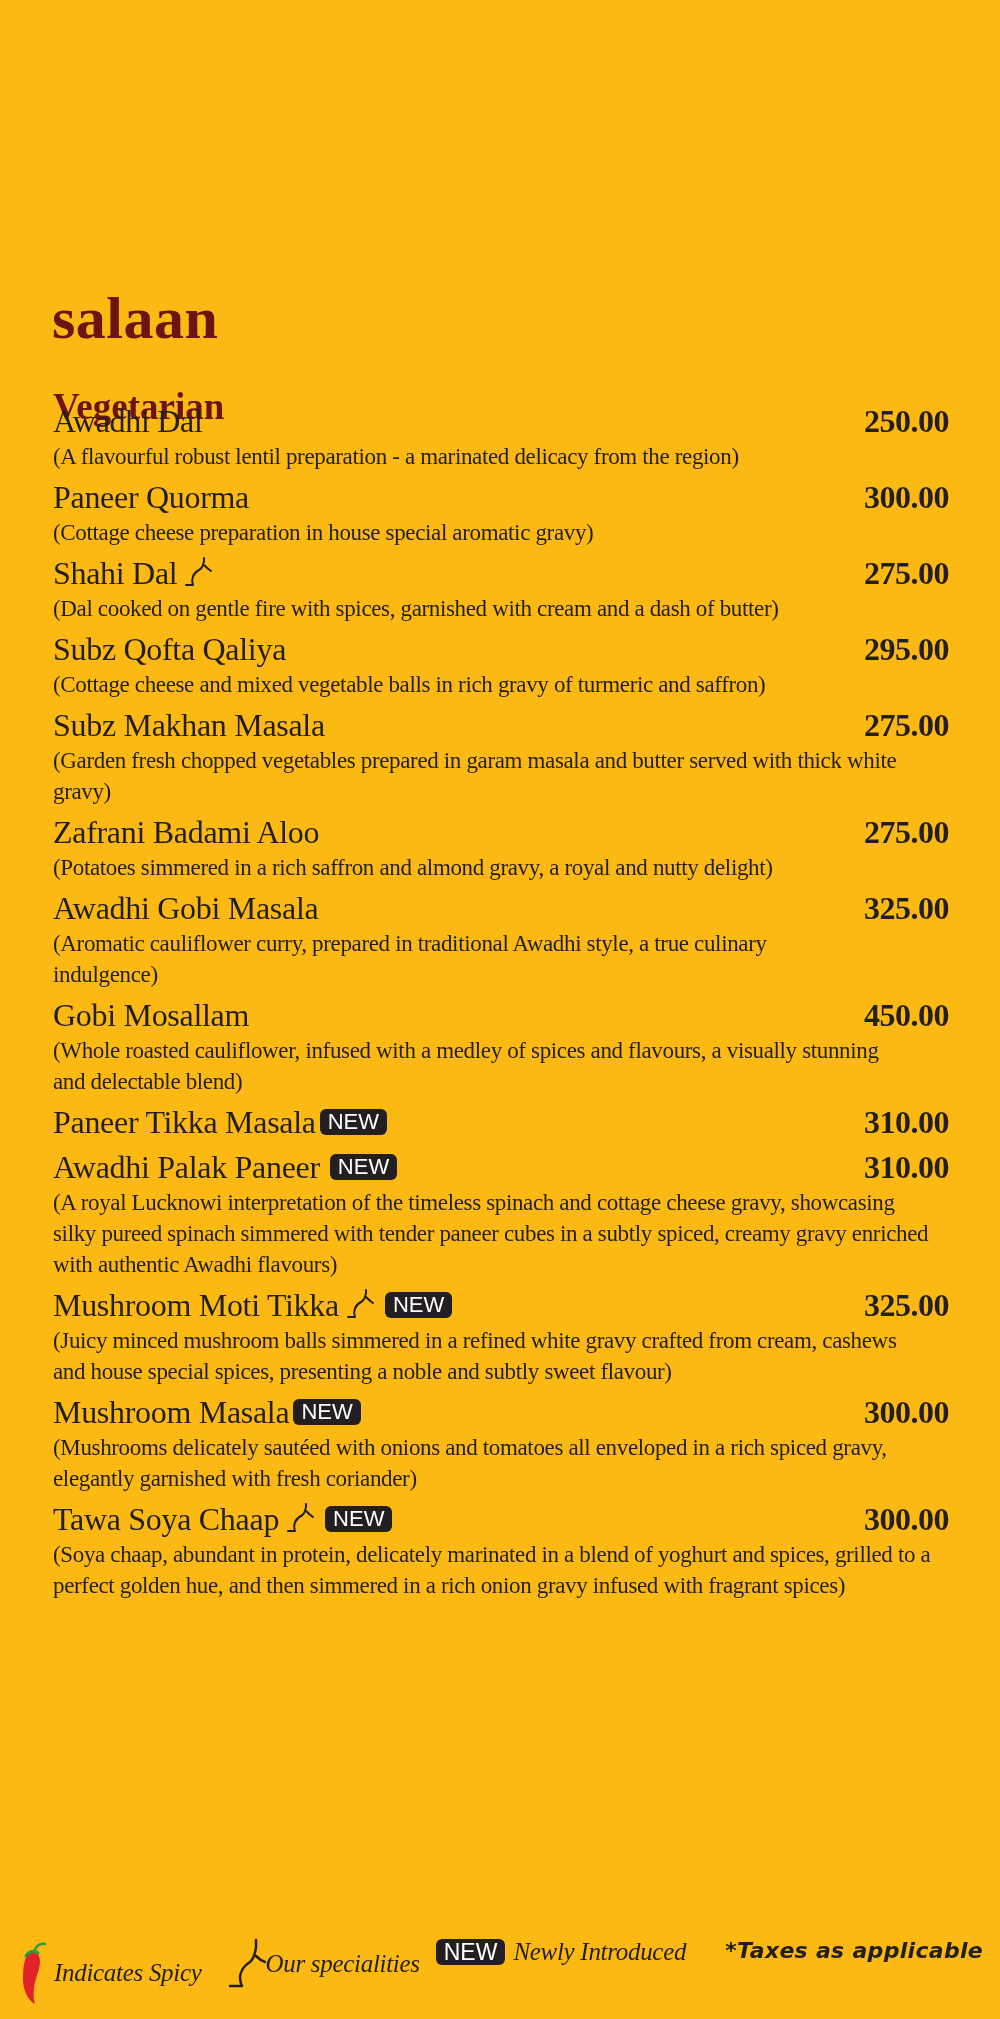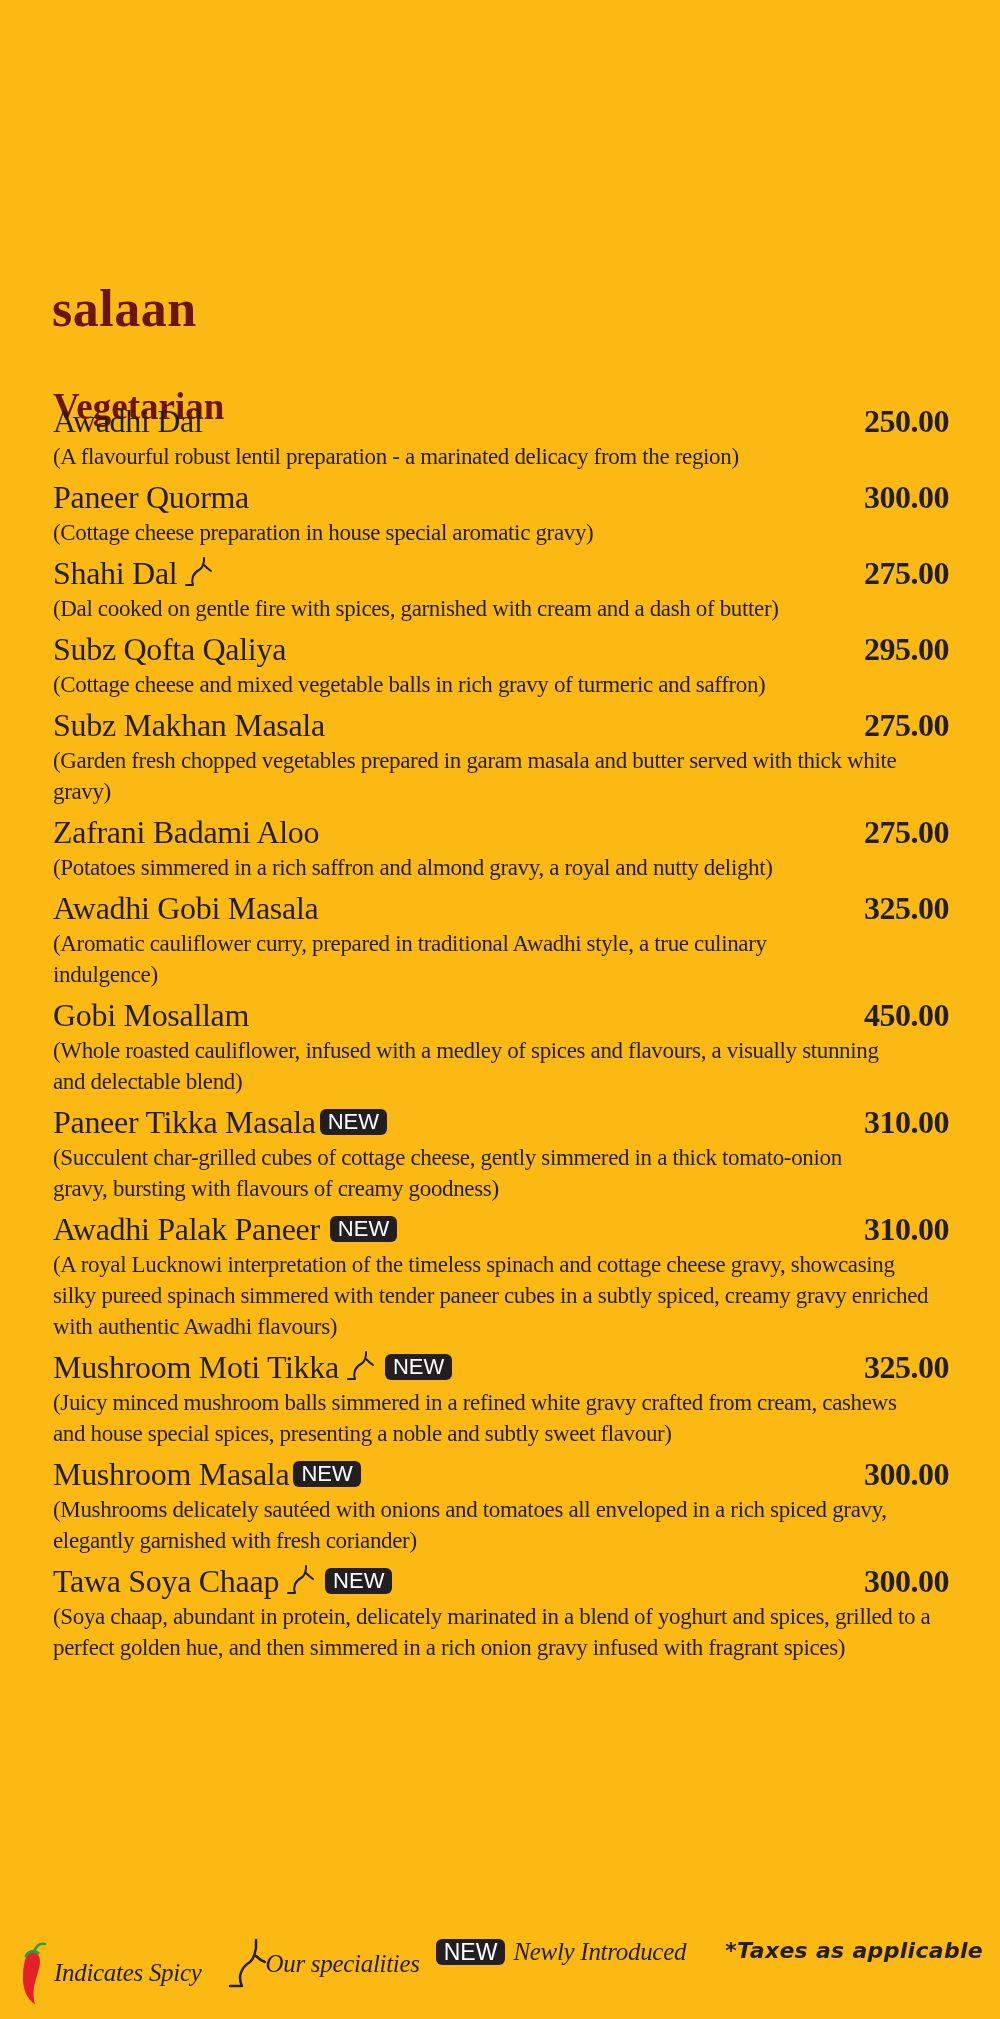--- a/index.html
+++ b/index.html
@@ -9,21 +9,21 @@
     background: #FDB913;
     position: relative;
     overflow: hidden;
     font-family: "Liberation Serif", "DejaVu Serif", serif;
     color: #231F20;
   }
   .page-title {
     position: absolute;
     left: 52px;
     top: 248px;
-    font-size: 52px;
+    font-size: 60px;
     font-weight: bold;
     color: #6B1410;
     letter-spacing: 0.5px;
     line-height: 1;
   }
   .section-title {
     position: absolute;
     left: 53px;
     top: 357px;
     font-size: 37px;
@@ -197,21 +197,20 @@
     </div>
     <div class="item-desc" style="width:830px">(Whole roasted cauliflower, infused with a medley of spices and flavours, a visually stunning and delectable blend)</div>
   </div>
 
   <div class="menu-item">
     <div class="item-head">
       <span class="item-name">Paneer Tikka Masala</span>
       <span class="new-badge">NEW</span>
       <span class="item-price">310.00</span>
     </div>
-    <div class="item-desc" style="width:830px">(Succulent char-grilled cubes of cottage cheese, gently simmered in a thick tomato-onion gravy, bursting with flavours of creamy goodness)</div>
   </div>
 
   <div class="menu-item">
     <div class="item-head">
       <span class="item-name">Awadhi Palak Paneer</span>
       <span class="new-badge gap">NEW</span>
       <span class="item-price">310.00</span>
     </div>
     <div class="item-desc">(A royal Lucknowi interpretation of the timeless spinach and cottage cheese gravy, showcasing silky pureed spinach simmered with tender paneer cubes in a subtly spiced, creamy gravy enriched with authentic Awadhi flavours)</div>
   </div>

